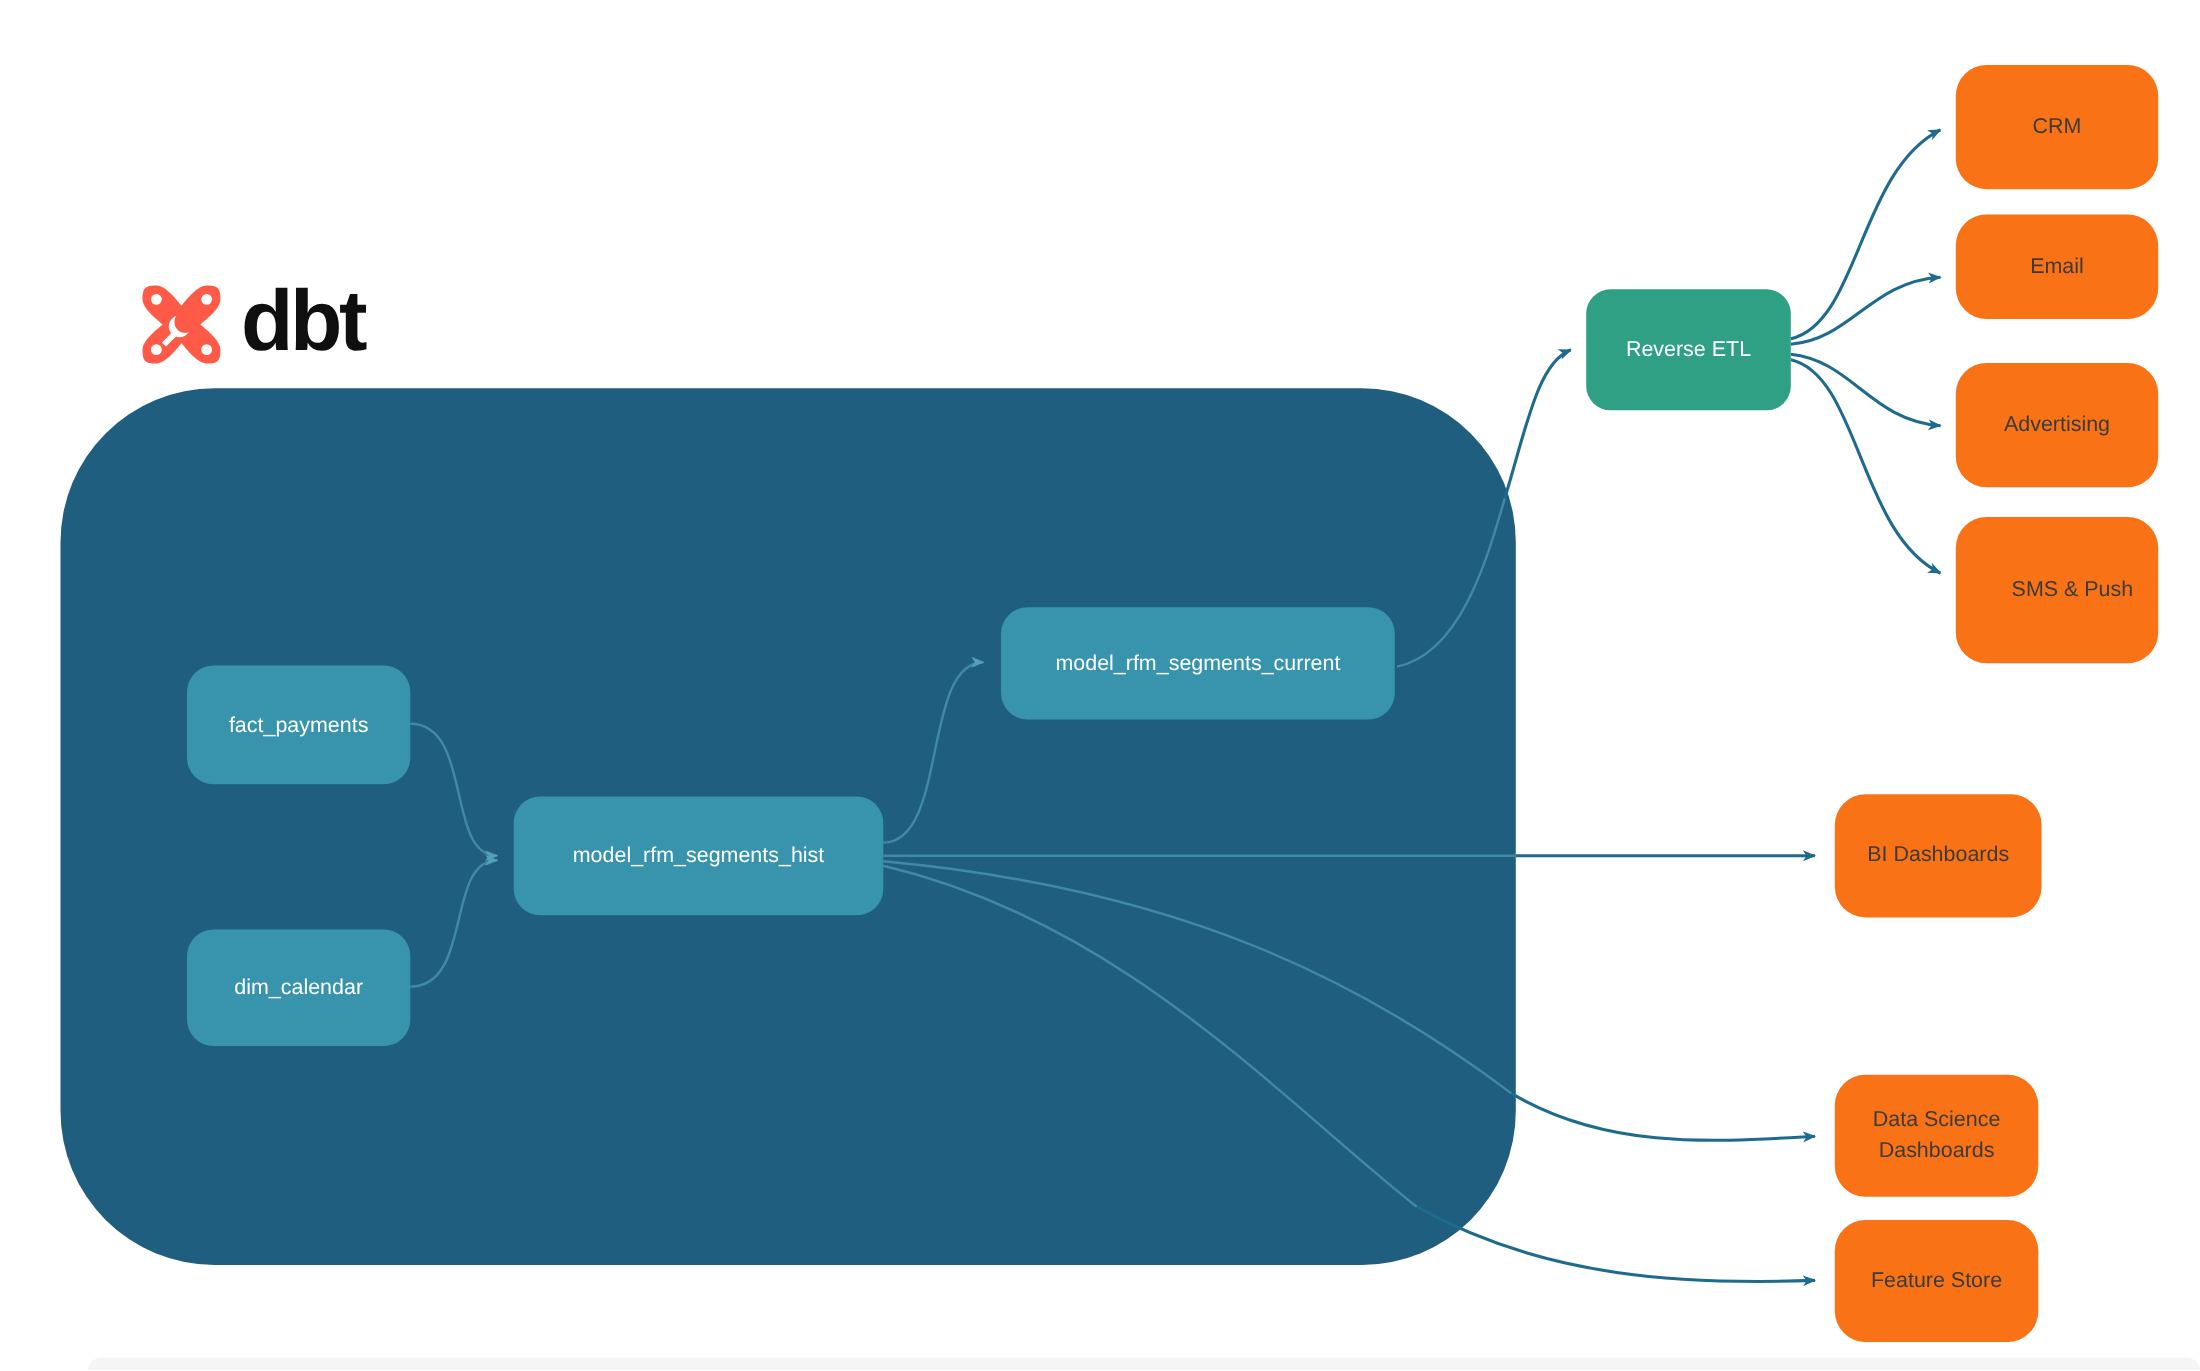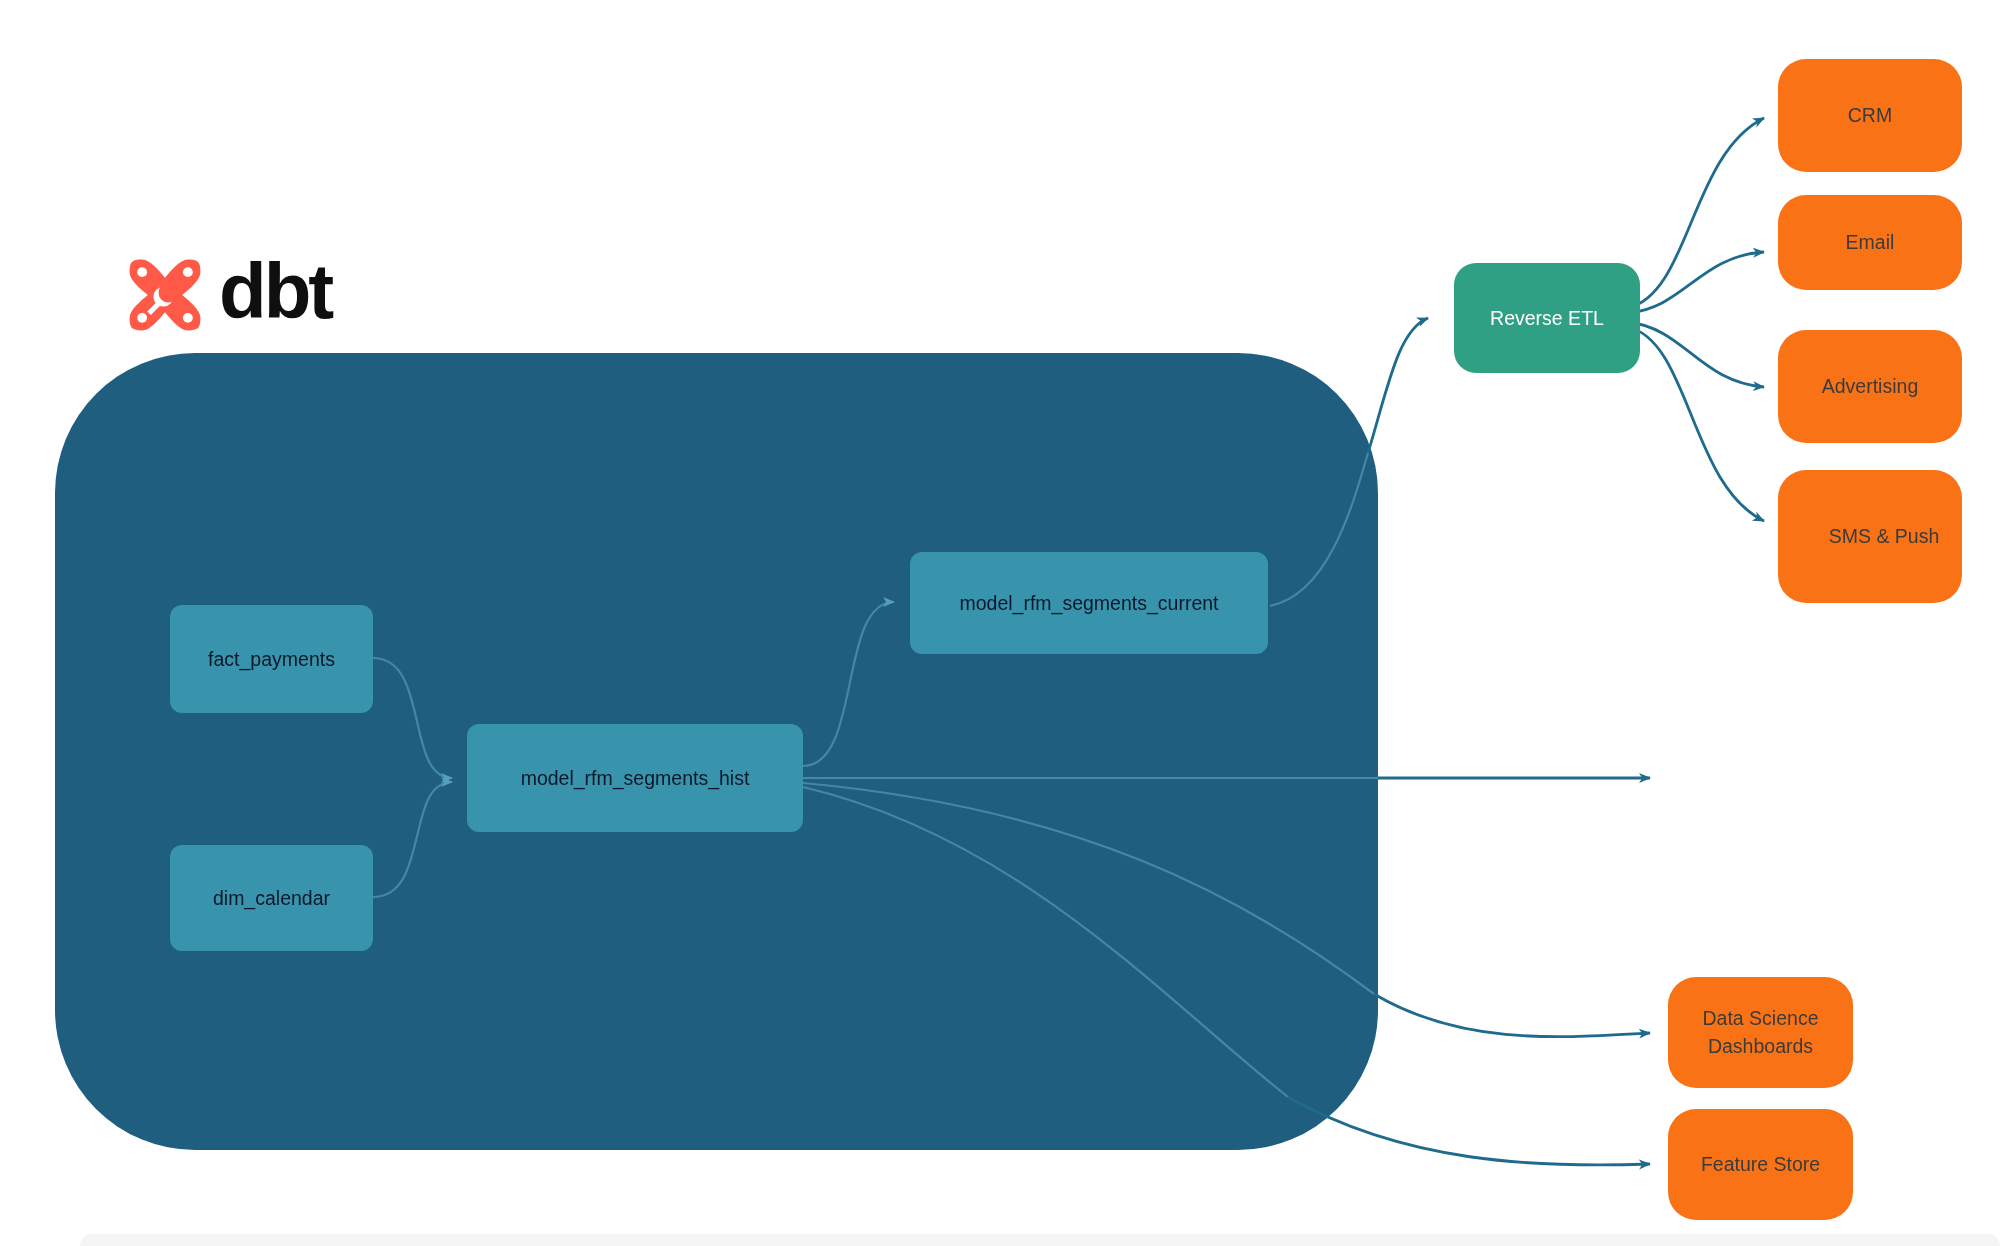--- a/index.html
+++ b/index.html
@@ -22,21 +22,21 @@
   
   svg.edges{position:absolute;left:0;top:0;width:2000px;height:1246px;pointer-events:none;}
   .edge-in{stroke:#4189a5;stroke-width:2.2;fill:none;}
   .edge-out{stroke:#1e6b8e;stroke-width:2.8;fill:none;}
   
   .node{
     position:absolute;display:flex;align-items:center;justify-content:center;
     text-align:center;box-sizing:border-box;padding:0 16px;
   }
   .node-model{
-    background:#3794ac;border-radius:12px;color:#0f172a;font-size:19.5px;
+    background:#3794ac;border-radius:24px;color:#ffffff;font-size:19.5px;
   }
   .node-green{
     background:#2fa083;border-radius:22px;color:#ffffff;font-size:19.5px;
   }
   .node-gray{
     background:#f97316;border-radius:28px;color:#3b3b3b;font-size:19.5px;line-height:1.4;
   }
   
   .bottom-strip{
     position:absolute;left:80px;top:1234px;width:1920px;height:12px;
@@ -110,36 +110,39 @@
   <div class="node node-model" style="left:170px;top:845px;width:203px;height:106px;">
     <span>dim_calendar</span>
   </div>
   <div class="node node-model" style="left:467px;top:724px;width:336px;height:108px;">
     <span>model_rfm_segments_hist</span>
   </div>
   <div class="node node-model" style="left:910px;top:552px;width:358px;height:102px;">
     <span>model_rfm_segments_current</span>
   </div>
 
-  <div class="node node-green" style="left:1442px;top:263px;width:186px;height:110px;margin-left:12px;">
+  <div class="node node-green" style="left:1442px;top:263px;width:186px;height:110px;">
     <span>Reverse ETL</span>
   </div>
 
   <div class="node node-gray" style="left:1778px;top:59px;width:184px;height:113px;">
     <span>CRM</span>
   </div>
   <div class="node node-gray" style="left:1778px;top:195px;width:184px;height:95px;">
     <span>Email</span>
   </div>
   <div class="node node-gray" style="left:1778px;top:330px;width:184px;height:113px;">
     <span>Advertising</span>
   </div>
   <div class="node node-gray" style="left:1778px;top:470px;width:184px;height:133px;padding-left:44px;">
     <span>SMS &amp; Push</span>
   </div>
+  <div class="node node-gray" style="left:1668px;top:722px;width:188px;height:112px;">
+    <span>BI Dashboards</span>
+  </div>
   <div class="node node-gray" style="left:1668px;top:977px;width:185px;height:111px;">
     <span>Data Science Dashboards</span>
   </div>
   <div class="node node-gray" style="left:1668px;top:1109px;width:185px;height:111px;">
     <span>Feature Store</span>
   </div>
 
   <div class="bottom-strip"></div>
 
 </div>

